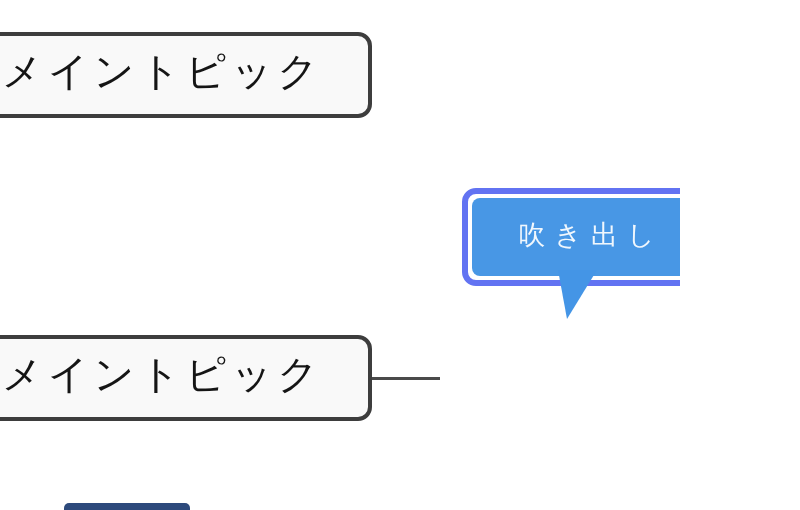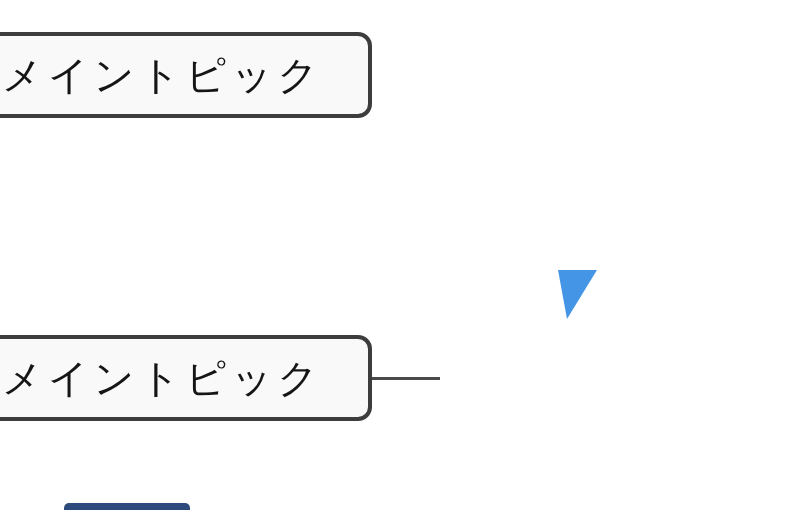--- a/index.html
+++ b/index.html
@@ -1,18 +1,18 @@
 <!DOCTYPE html>
 <html><head>
 <meta charset="utf-8">
 <style>
   html,body{margin:0;padding:0;background:#ffffff;}
   #stage{
     position:relative;width:680px;height:510px;overflow:hidden;background:#ffffff;
-    font-family:Liberation Sans, sans-serif;
+    font-family:Liberation Mono, monospace;
   }
   .main-box{
     position:absolute;left:-52px;width:424px;height:86px;box-sizing:border-box;
     background:#f9f9f9;border:4px solid #3d3d3d;border-radius:14px;
     display:flex;align-items:center;justify-content:center;
   }
   .main-box .node-label{
     font-size:40px;color:#151515;letter-spacing:5px;white-space:nowrap;line-height:1;
     padding-left:5px;
   }
@@ -57,20 +57,25 @@
     <span class="node-label">メイントピック</span>
   </div>
 
   <div id="connector"></div>
 
   <div id="main-box-bottom" class="main-box">
     <span class="node-label">メイントピック</span>
   </div>
 
 
+  <div id="callout">
+    <div id="callout-inner">
+      <span class="node-label">吹き出し</span>
+    </div>
+  </div>
 
   <svg id="tail-svg" viewBox="0 0 800 510" xmlns="http://www.w3.org/2000/svg">
     <polygon points="558,270 597,270 567,319" fill="#4495e6"></polygon>
   </svg>
 
   <div id="clipped-node"></div>
 
 </div>
 
 </body></html>

